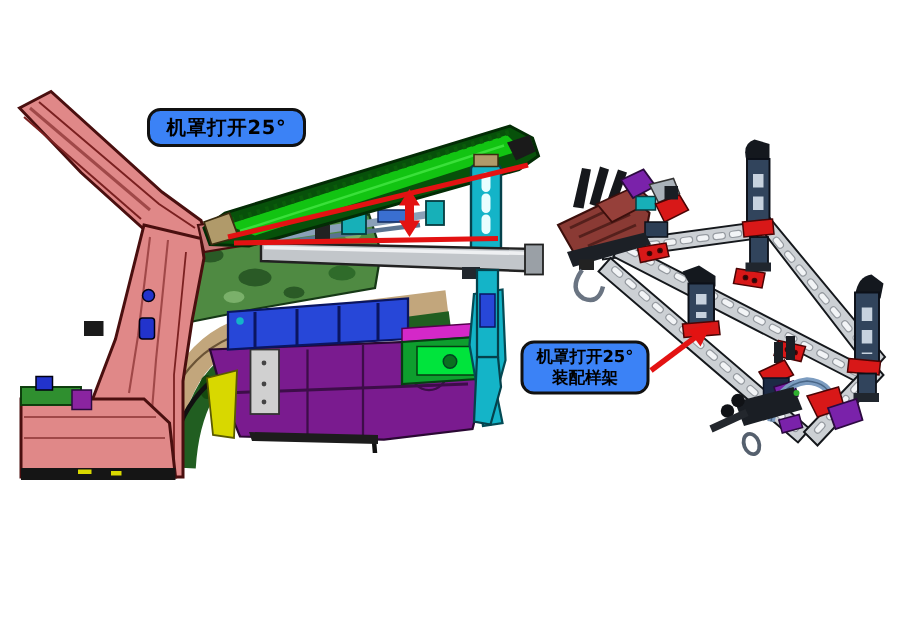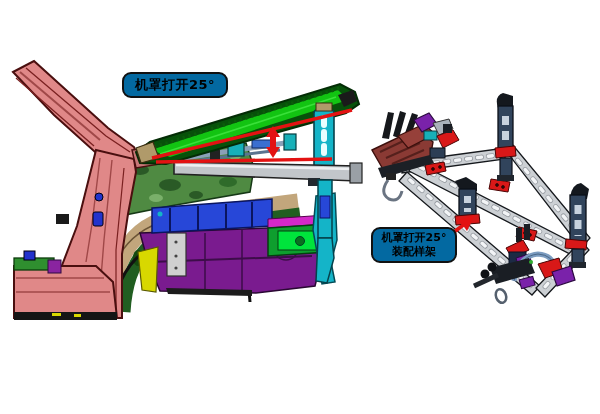--- a/index.html
+++ b/index.html
@@ -1,21 +1,21 @@
 <!DOCTYPE html>
 <html><head>
 <meta charset="utf-8">
 <style>
   html,body{margin:0;padding:0;background:#fff;}
   .stage{position:relative;width:600px;height:414px;background:#fff;overflow:hidden;
          font-family:"DejaVu Sans",sans-serif;}
   .stage svg{position:absolute;left:0;top:0;}
-  .callout{position:absolute;background:#0369a1;border:2px solid #111;border-radius:9px;
+  .callout{position:absolute;background:#3b82f6;border:2px solid #111;border-radius:9px;
            display:flex;flex-direction:column;align-items:center;justify-content:center;
-           color:#000;font-weight:bold;text-align:center;box-sizing:border-box;margin-left:24px;}
+           color:#000;font-weight:bold;text-align:center;box-sizing:border-box;}
   .callout.one{left:98px;top:72px;width:106px;height:26px;font-size:13px;letter-spacing:.5px;}
   .callout.two{left:347px;top:227px;width:86px;height:36px;font-size:11px;line-height:1.3;}
 </style>
 </head>
 <body>
 
 <div class="stage">
 <svg width="600" height="414" viewBox="0 0 600 414">
 
   <g>

